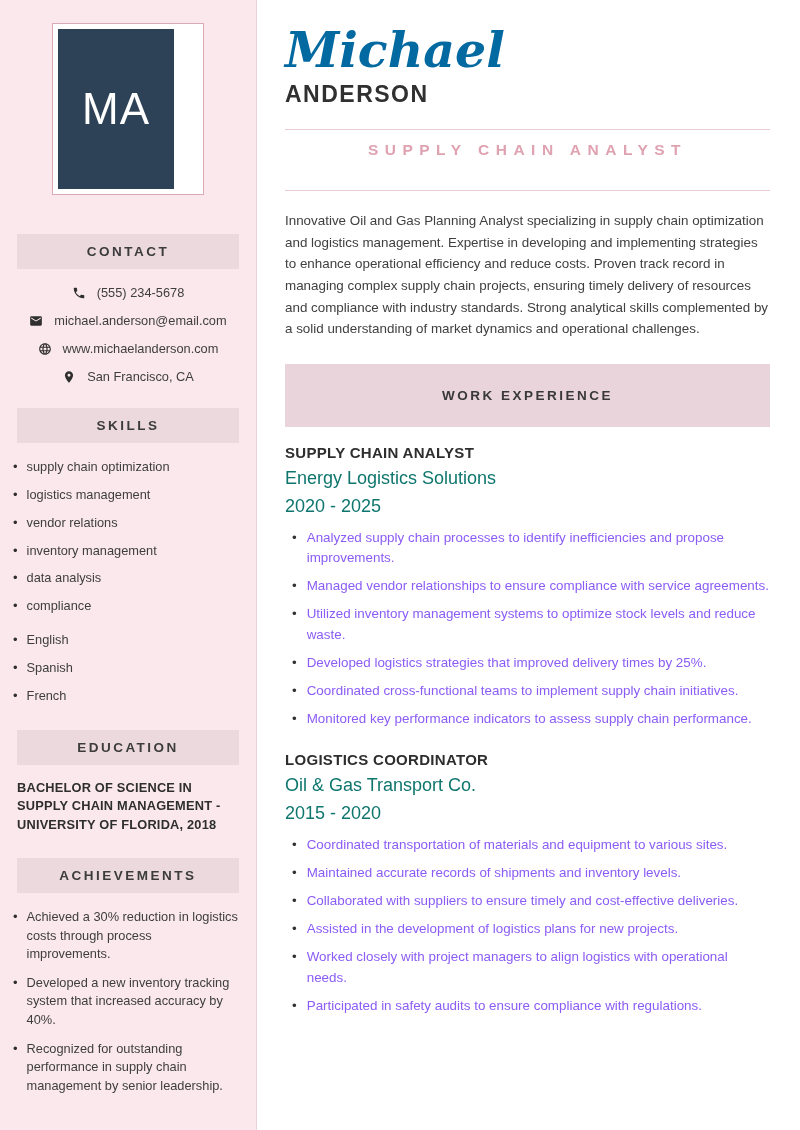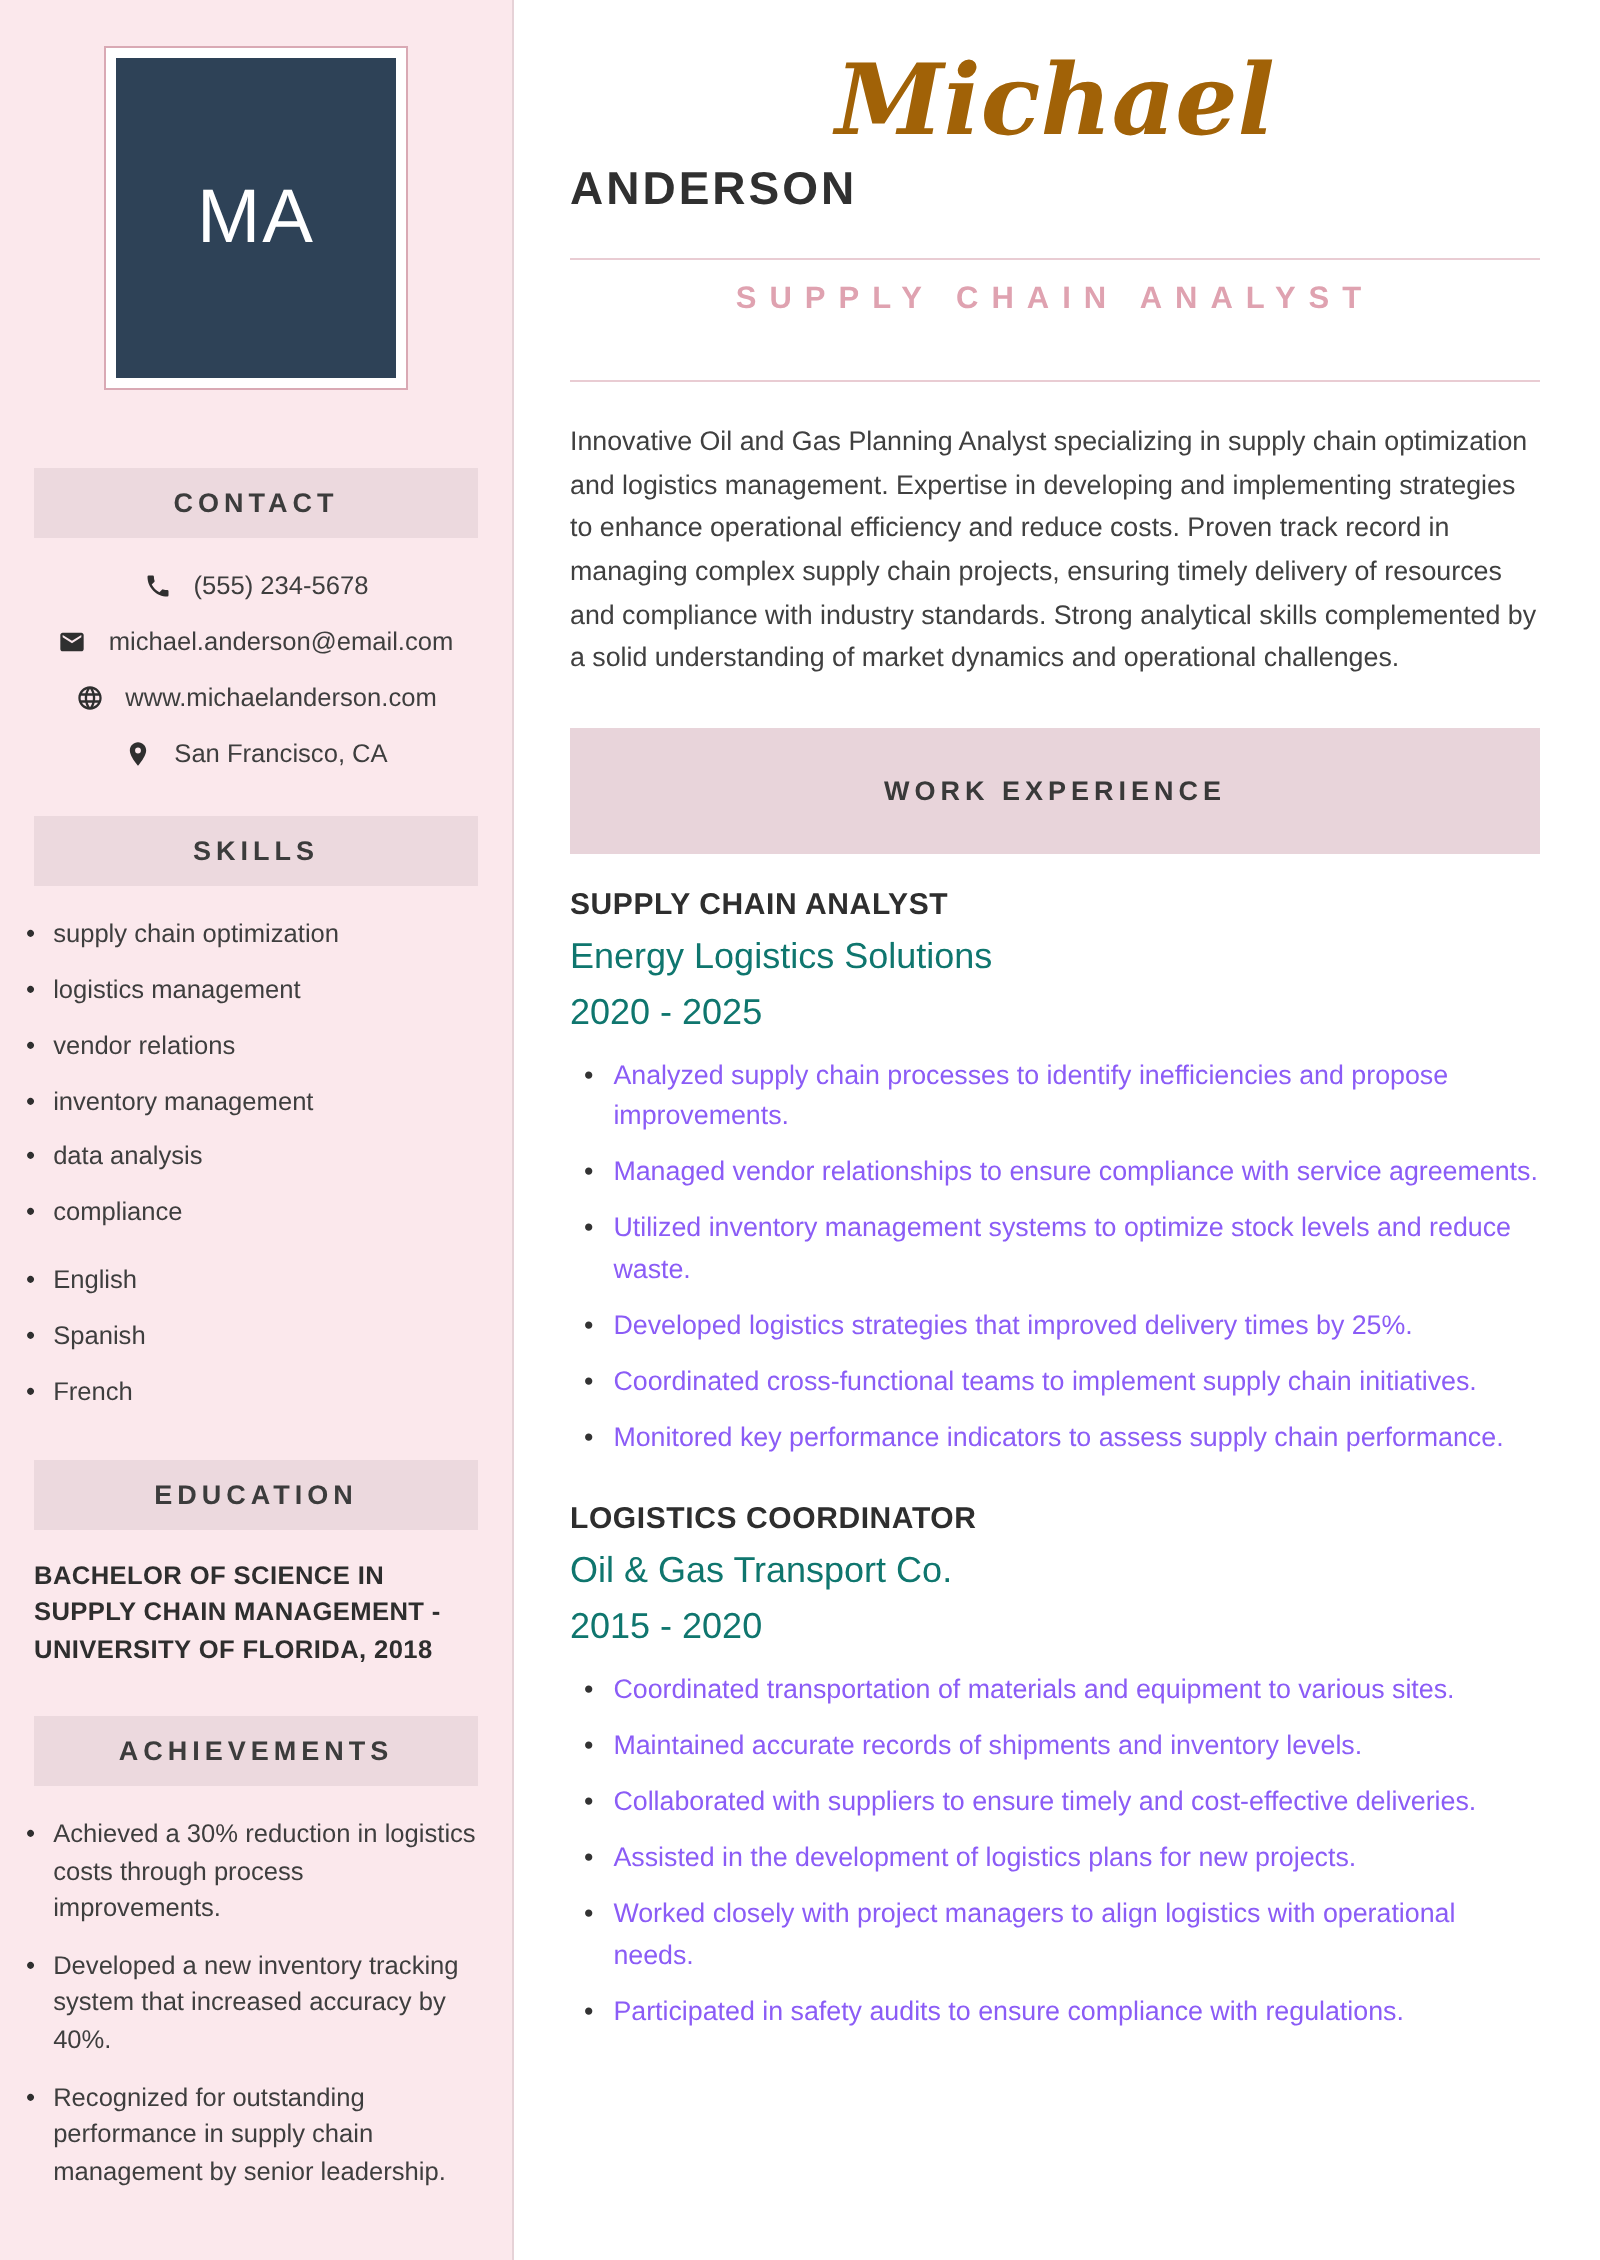--- a/index.html
+++ b/index.html
@@ -5,23 +5,23 @@
   * { margin:0; padding:0; box-sizing:border-box; }
   html,body { width:800px; height:1130px; overflow:hidden; background:#ffffff;
               font-family:"Liberation Sans","DejaVu Sans",sans-serif; }
   .page { display:flex; width:800px; height:1130px; }
 
   
   .sidebar { width:257px; min-width:257px; height:100%; background:#fbe8ec;
              border-right:1px solid #e6d2d7; }
   .photo-frame { width:152px; margin:23px auto 0; background:#ffffff;
                  border:1px solid #d9a9b4; padding:5px; }
-  .photo { width:140px; height:160px; background:#2e4257; color:#ffffff;
+  .photo { width:116px; height:160px; background:#2e4257; color:#ffffff;
            display:flex; align-items:center; justify-content:center;
-           font-size:38px; font-weight:500; letter-spacing:1px; }
+           font-size:44px; font-weight:500; letter-spacing:1px; }
   .s-band { margin:0 17px; padding:10px 0; text-align:center; background:#ecd9de;
             color:#3c3c3c; font-size:13.5px; font-weight:bold; letter-spacing:2.5px; }
   .s-band.contact { margin-top:39px; }
   .s-band.skills, .s-band.languages, .s-band.education, .s-band.achievements { margin-top:24px; }
 
   .contact-list { margin:16px 17px 14px 17px; }
   .c-item { display:flex; align-items:center; gap:11px; margin-bottom:13px;
             font-size:12.8px; color:#3e3e3e;justify-content:center; }
   .c-item svg { width:14px; height:14px; fill:#2f2f2f; flex:0 0 14px; }
 
@@ -30,21 +30,21 @@
                line-height:1.45; margin-bottom:9px; }
   .s-list li::before { content:"•"; color:#2f2f2f; font-size:13px; line-height:1.45; }
   .s-list.spread li { margin-bottom:10px; }
 
   .edu-text { margin:14px 17px 0 17px; font-size:12.8px; font-weight:bold;
               color:#2e2e2e; line-height:1.45; letter-spacing:.2px; }
 
   
   .main { flex:1; background:#ffffff; padding:24px 30px 0 28px; }
   .first-name { font-family:"DejaVu Serif","Liberation Serif",serif; font-style:italic;
-                font-weight:bold; font-size:49px; color:#a16207; line-height:1.1;text-align:center; }
+                font-weight:bold; font-size:49px; color:#0369a1; line-height:1.1; }
   .last-name { font-size:23px; font-weight:bold; letter-spacing:1.5px; color:#303030;
                margin-top:3px; }
   .rule { border-top:1px solid #e9ccd3; margin-top:21px; }
   .role-title { text-align:center; padding:11px 0 10px; font-size:15.5px; font-weight:bold;
                 letter-spacing:6.5px; color:#dfa2b0; }
   .summary { margin-top:19px; font-size:13.4px; line-height:1.62; color:#404040; }
 
   .m-band { margin-top:24px; padding:24px 0; background:#e8d4da; text-align:center;
             font-size:13.5px; font-weight:bold; letter-spacing:2.5px; color:#393939; }
 

